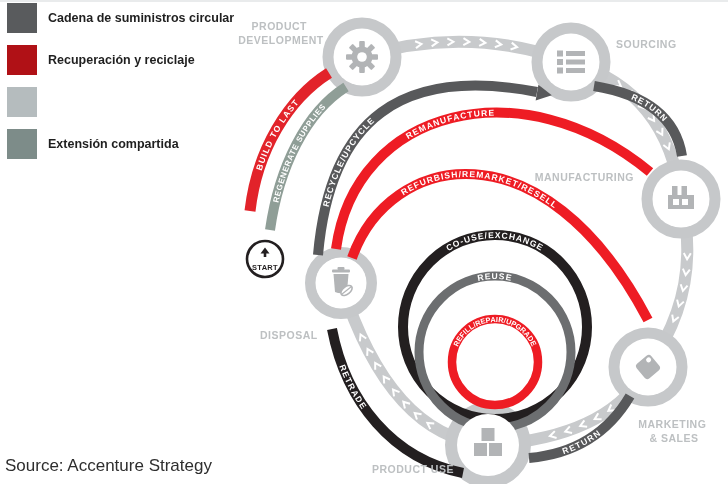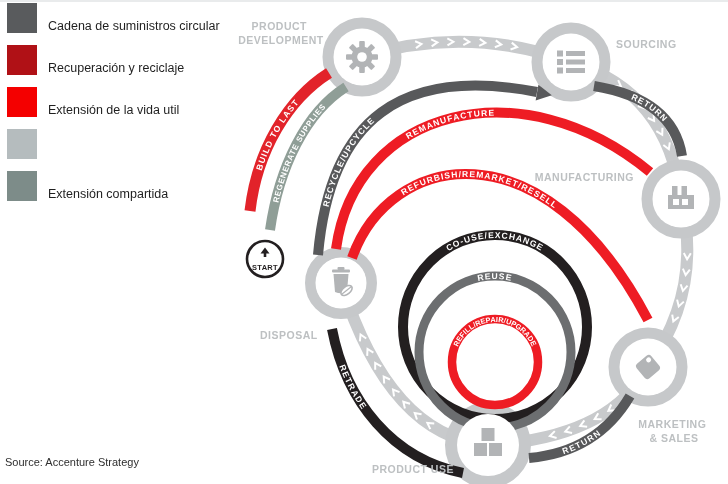--- a/index.html
+++ b/index.html
@@ -1,23 +1,23 @@
 <!DOCTYPE html>
 <html><head>
 <meta charset="utf-8">
 <style>
   html,body{margin:0;padding:0;background:#fff;}
   .stage{position:relative;width:728px;height:484px;background:#ffffff;overflow:hidden;
          font-family:"Liberation Sans",sans-serif;}
   .top-strip{position:absolute;left:0;top:0;width:728px;height:2px;background:#e9ebec;}
   .legend{position:absolute;left:7px;top:3px;width:230px;}
-  .legend-item{display:flex;align-items:flex-end;height:30px;margin-bottom:12px;}
+  .legend-item{display:flex;align-items:center;height:30px;margin-bottom:12px;font-weight:bold;}
   .swatch{width:30px;height:30px;flex:0 0 30px;}
   .legend-label{margin-left:11px;font-size:12.5px;color:#1f1f1f;line-height:14px;}
-  .source-note{position:absolute;left:5px;top:456px;font-size:11px;color:#2e2e2e;}
+  .source-note{position:absolute;left:5px;top:456px;font-size:17px;color:#2e2e2e;}
   svg.diagram{position:absolute;left:0;top:0;}
   .arc-label{fill:#ffffff;font-weight:bold;font-size:8.5px;letter-spacing:1.2px;}
   .arc-label.small{font-size:7.3px;letter-spacing:0.4px;}
   .arc-label.mid{font-size:8px;letter-spacing:0.7px;}
   .stage-label{font-weight:bold;font-size:10.5px;letter-spacing:0.5px;}
   .start-label{font-weight:bold;font-size:7.5px;fill:#231f20;letter-spacing:0.3px;}
 </style>
 </head>
 <body>
 
@@ -25,24 +25,20 @@
   <div class="top-strip"></div>
 
   <div class="legend">
     <div class="legend-item">
       <span class="swatch" style="background: rgb(89, 91, 93);"></span>
       <span class="legend-label">Cadena de suministros circular</span>
     </div>
     <div class="legend-item">
       <span class="swatch" style="background: rgb(176, 17, 22);"></span>
       <span class="legend-label">Recuperación y reciclaje</span>
-    </div>
-    <div class="legend-item">
-      <span class="swatch" style="background: rgb(244, 0, 0);"></span>
-      <span class="legend-label">Extensión de la vida util</span>
     </div>
     <div class="legend-item">
       <span class="swatch" style="background: rgb(181, 188, 190);"></span>
     </div>
     <div class="legend-item">
       <span class="swatch" style="background: rgb(125, 140, 137);"></span>
       <span class="legend-label">Extensión compartida</span>
     </div>
   </div>
 

